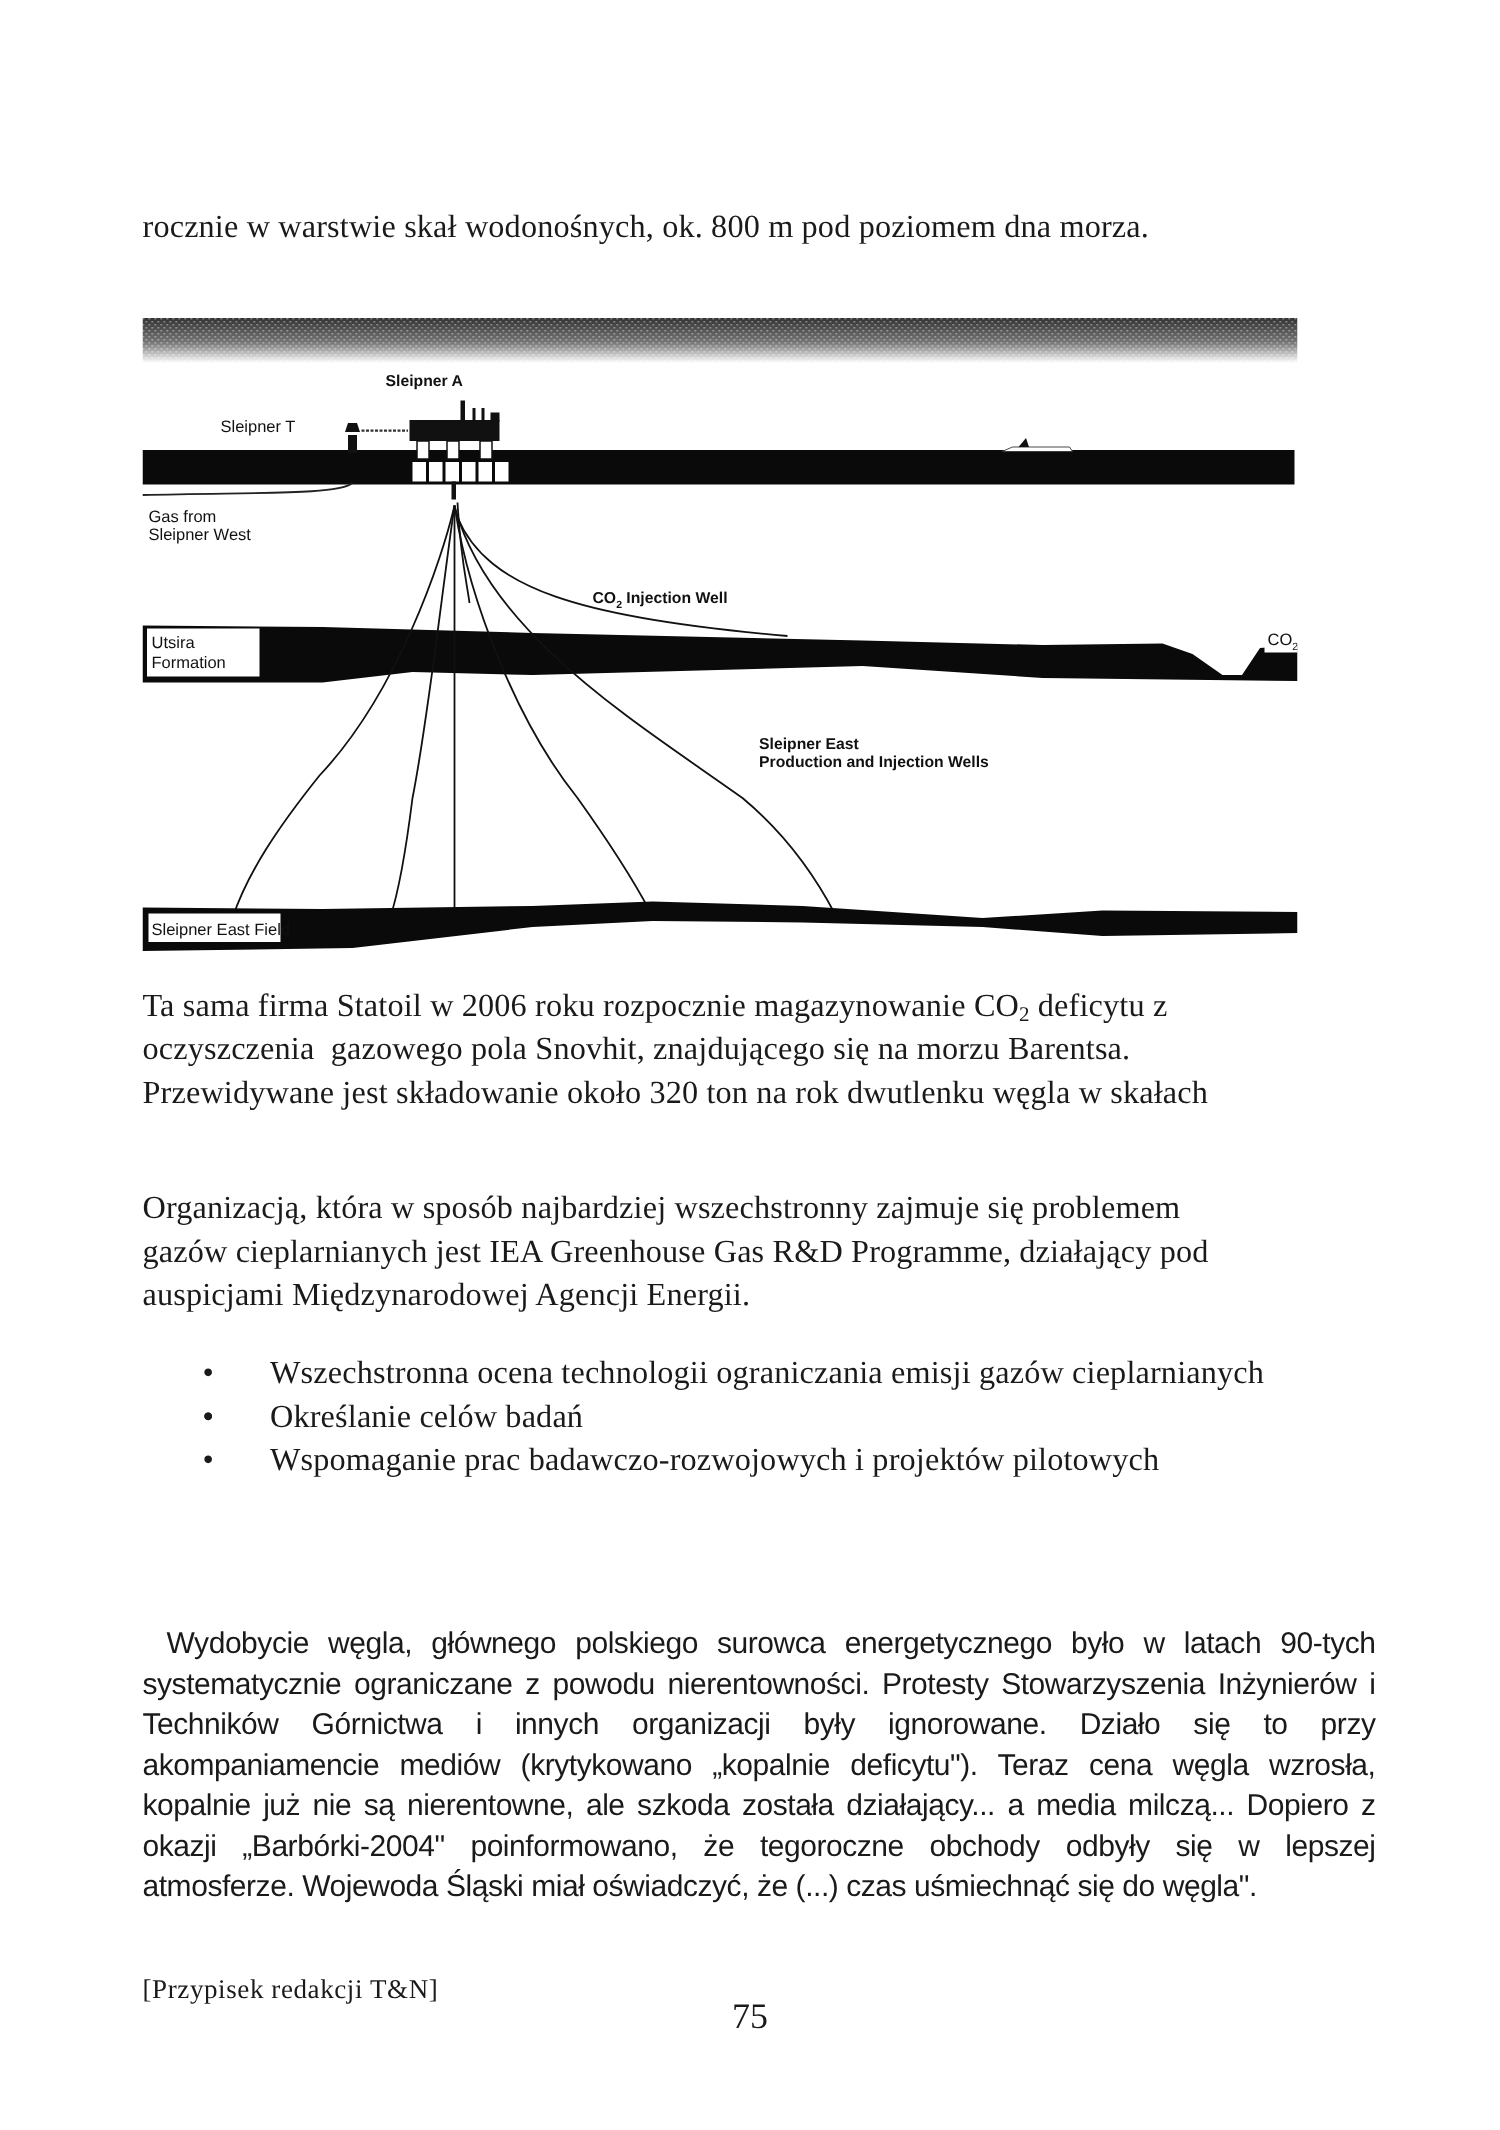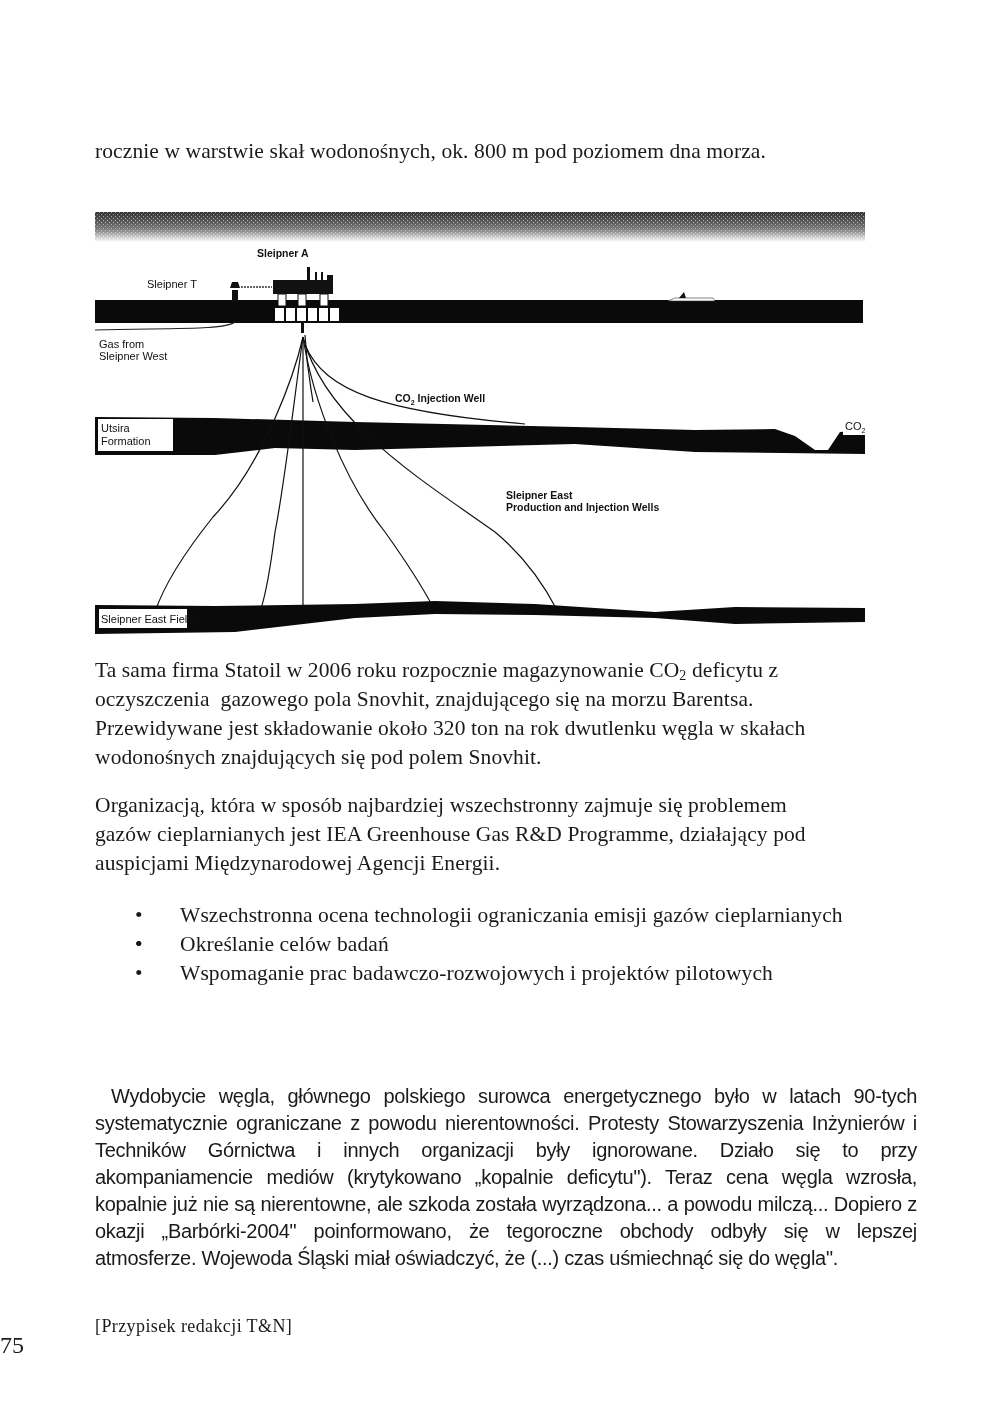--- a/index.html
+++ b/index.html
@@ -9,21 +9,21 @@
   .block { position: absolute; left: 95px; width: 810px; }
   .justify { text-align: justify; text-align-last: left; }
   sub { font-size: 0.65em; vertical-align: -0.25em; line-height: 0; }
   p { margin: 0; }
   ul.bullets { list-style: none; margin: 0; padding: 0; }
   ul.bullets li { position: relative; padding-left: 85px; }
   ul.bullets li .dot { position: absolute; left: 40px; top: 0; }
   #diagram { position: absolute; left: 95px; top: 212px; width: 770px; height: 425px; }
   .dlabel { font-family: "Liberation Sans", "DejaVu Sans", sans-serif; font-weight: bold; font-size: 10.5px; fill: #111; }
   .dlabel-n { font-family: "Liberation Sans", "DejaVu Sans", sans-serif; font-size: 11px; fill: #111; }
-  .page-number { position: absolute; left: 0; width: 1000px; top: 1332px; text-align: left; font-family: "Liberation Serif", serif; font-size: 24px; }
+  .page-number { position: absolute; left: 0; width: 1000px; top: 1332px; text-align: center; font-family: "Liberation Serif", serif; font-size: 24px; }
 </style>
 </head>
 <body>
 
 <div class="block serif" style="top:137px;">
   <p>rocznie w warstwie skał wodonośnych, ok. 800 m pod poziomem dna morza.</p>
 </div>
 
 <svg id="diagram" viewBox="0 0 770 425">
   <defs>
@@ -108,21 +108,20 @@
   <text class="dlabel" x="411" y="299">Production and Injection Wells</text>
 
   <rect x="4" y="397" width="88" height="19" fill="#fff"></rect>
   <text class="dlabel-n" x="6" y="411">Sleipner East Field</text>
 </svg>
 
 <div class="block serif" style="top:656px;">
   <p><span>Ta sama firma Statoil w 2006 roku rozpocznie magazynowanie CO</span><sub>2</sub><span> deficytu z</span></p>
   <p style="white-space:pre;">oczyszczenia  gazowego pola Snovhit, znajdującego się na morzu Barentsa.</p>
   <p>Przewidywane jest składowanie około 320 ton na rok dwutlenku węgla w skałach</p>
-  <p>wodonośnych znajdujących się pod polem Snovhit.</p>
 </div>
 
 <div class="block serif" style="top:791px;">
   <p>Organizacją, która w sposób najbardziej wszechstronny zajmuje się problemem</p>
   <p>gazów cieplarnianych jest IEA Greenhouse Gas R&amp;D Programme, działający pod</p>
   <p>auspicjami Międzynarodowej Agencji Energii.</p>
 </div>
 
 <div class="block serif" style="top:901px; width:820px;">
   <ul class="bullets">
@@ -131,19 +130,19 @@
     <li><span class="dot">•</span><span>Określanie celów badań</span></li>
     <li><span class="dot">•</span><span>Wspomaganie prac badawczo-rozwojowych i projektów pilotowych</span></li>
   </ul>
 </div>
 
 <div class="block sans" style="top:1083px; width:822px; letter-spacing:-0.3px;">
   <p class="justify" style="text-align-last:justify;margin-left:16px;">Wydobycie węgla, głównego polskiego surowca energetycznego było w latach 90-tych</p>
   <p class="justify" style="text-align-last:justify;">systematycznie ograniczane z powodu nierentowności. Protesty Stowarzyszenia Inżynierów i</p>
   <p class="justify" style="text-align-last:justify;">Techników Górnictwa i innych organizacji były ignorowane. Działo się to przy</p>
   <p class="justify" style="text-align-last:justify;">akompaniamencie mediów (krytykowano „kopalnie deficytu"). Teraz cena węgla wzrosła,</p>
-  <p class="justify" style="text-align-last:justify;">kopalnie już nie są nierentowne, ale szkoda została wyrządzona... a powodu milczą... Dopiero z</p>
+  <p class="justify" style="text-align-last:justify;">kopalnie już nie są nierentowne, ale szkoda została działający... a media milczą... Dopiero z</p>
   <p class="justify" style="text-align-last:justify;">okazji „Barbórki-2004" poinformowano, że tegoroczne obchody odbyły się w lepszej</p>
   <p>atmosferze. Wojewoda Śląski miał oświadczyć, że (...) czas uśmiechnąć się do węgla".</p>
   <p class="serif" style="font-size:18px; letter-spacing:0.4px;margin-top:40px;">[Przypisek redakcji T&amp;N]</p>
 </div>
 
 <div class="page-number">75</div>
 
 </body></html>

